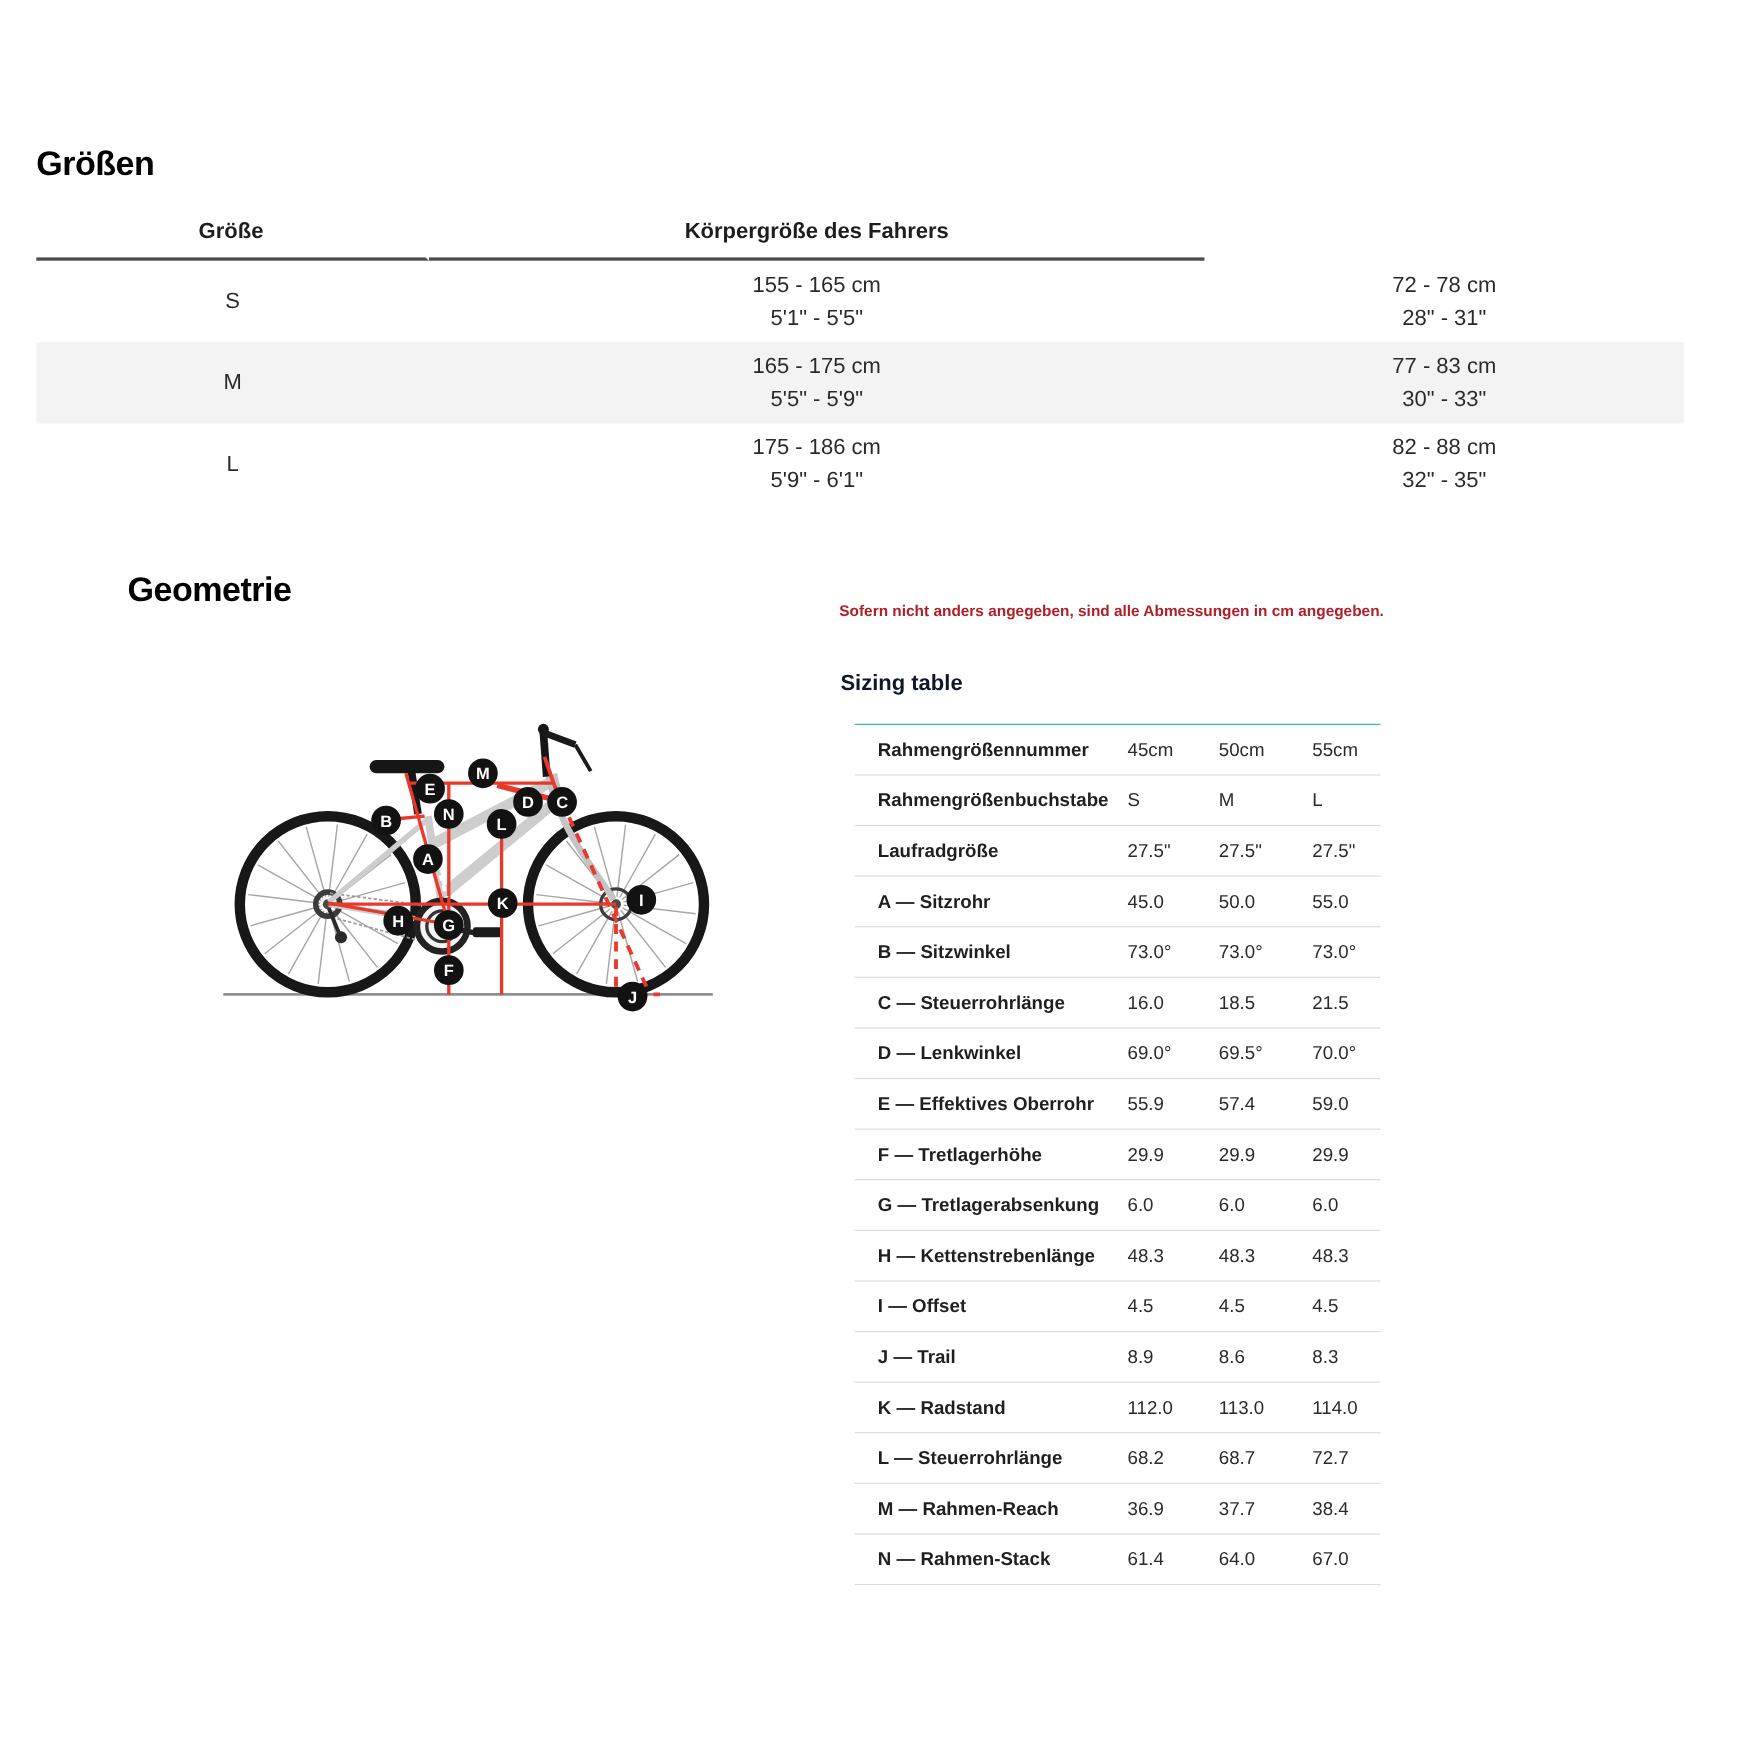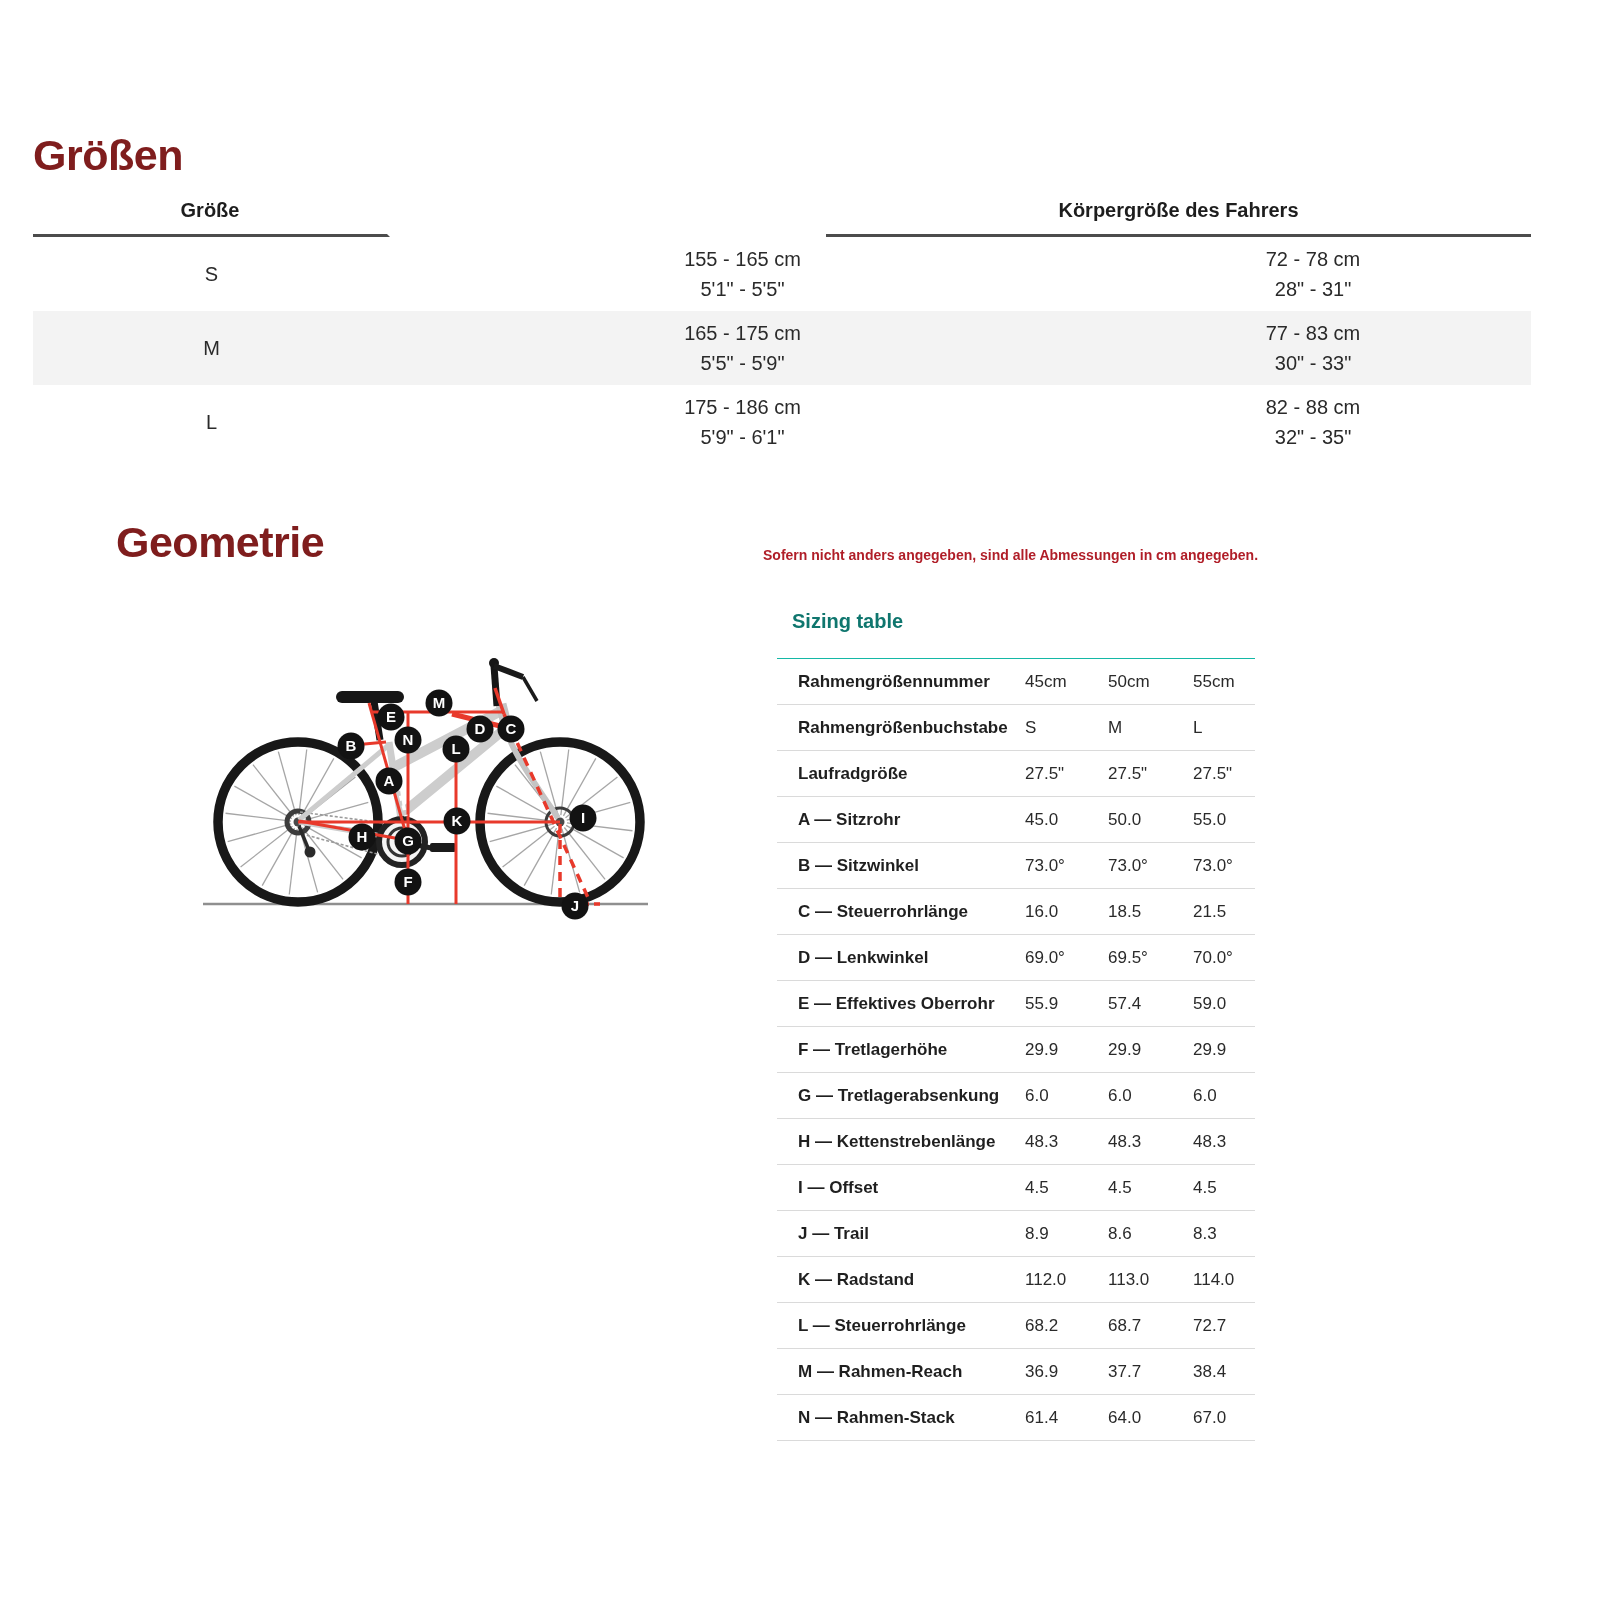--- a/index.html
+++ b/index.html
@@ -1,37 +1,37 @@
 <!DOCTYPE html>
 <html><head>
 <meta charset="utf-8">
 <style>
   * { margin:0; padding:0; box-sizing:border-box; }
   html,body { background:#ffffff; width:1600px; height:1600px; overflow:hidden;
               font-family:"Liberation Sans", sans-serif; }
   .page { position:relative; width:1600px; height:1600px; background:#fff; }
   .abs { position:absolute; }
 
-  .section-title { font-size:43px; font-weight:700; color:#7f1d1d; letter-spacing:-0.5px; }
+  .section-title { font-size:31px; font-weight:700; color:#000000; letter-spacing:-0.5px; }
 
   
   .sz-table { left:33px; top:198px; width:1498px; }
-  .sz-head { display:flex; height:39px;justify-content:space-between; }
+  .sz-head { display:flex; height:39px; }
   .sz-head > div { border-bottom:3px solid #4c4c4c; border-right:3px solid #fff;
                    font-weight:700; font-size:20px; color:#1d1d1d; text-align:center;
                    padding-top:1px; }
   .sz-head > div:last-child { border-right:none; }
   .c1 { width:357px; } .c2 { width:705px; } .c3 { width:436px; }
   .sz-row { display:flex; height:74px; align-items:center; font-size:20px; color:#2a2a2a; }
   .sz-row.alt { background:#f3f3f3; }
   .sz-row > div { text-align:center; line-height:30px; }
 
   
   .geo-note { left:763px; top:547px; width:740px; font-size:14px; font-weight:700; color:#b01e28; }
-  .geo-table-title { left:792px; top:610px; font-size:20px; font-weight:700; color:#0f766e; }
+  .geo-table-title { left:764px; top:610px; font-size:20px; font-weight:700; color:#0f172a; }
   .geo-table { left:777px; top:658px; width:478px; border-top:1px solid #14b8a6; }
   .geo-row { display:grid; grid-template-columns:248px 83px 85px 1fr; height:46px;
              align-items:center; border-bottom:1px solid #dadada; font-size:17px; color:#2a2a2a; }
   .geo-row .lbl { padding-left:21px; font-weight:700; color:#1f1f1f;
                   white-space:nowrap; overflow:hidden; }
 
   
   .bike-wrap { left:195px; top:640px; width:465px; height:285px; }
   .bike-wrap svg { display:block; width:100%; height:100%; }
   .diag-letter { fill:#ffffff; font-family:"Liberation Sans", sans-serif;

